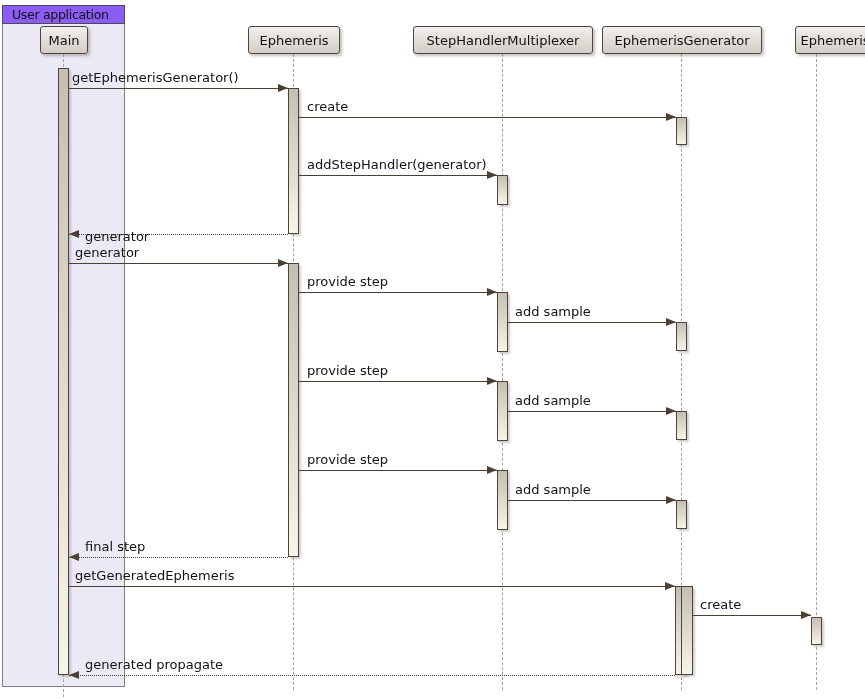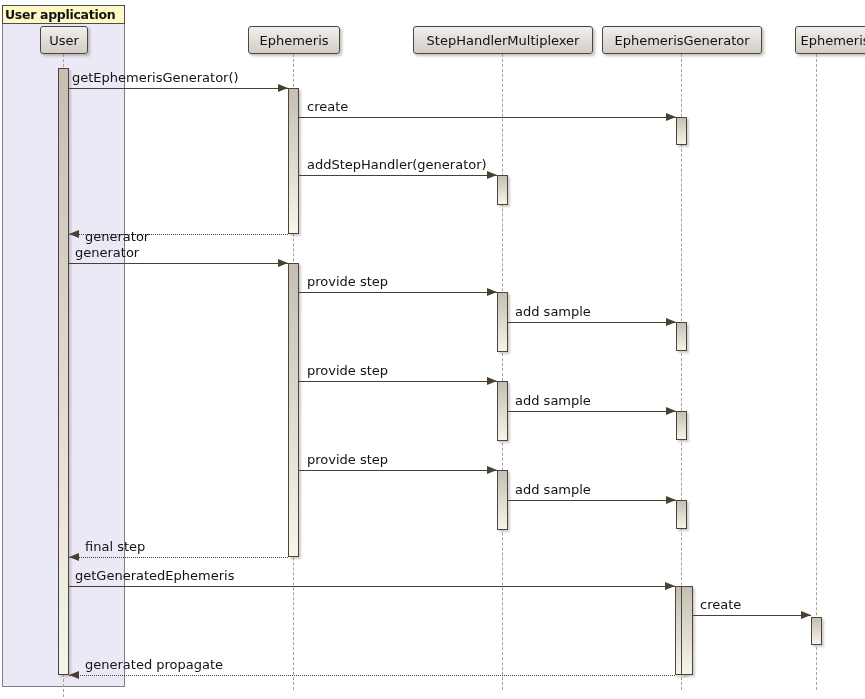--- a/index.html
+++ b/index.html
@@ -7,22 +7,22 @@
     position:relative;width:865px;height:699px;overflow:hidden;
     font-family:"DejaVu Sans","Liberation Sans",sans-serif;
     font-size:13px;color:#121212;background:#fff;
   }
   .frame{
     position:absolute;left:2px;top:5px;width:123px;height:682px;
     background:#ECE9F6;border:1px solid #807E8A;box-sizing:border-box;z-index:1;
   }
   .frame-header{
     position:absolute;left:2px;top:5px;width:123px;height:19px;
-    background:#fef9c3;border:1px solid #4B4B55;box-sizing:border-box;z-index:2;
-    font-weight:bold;font-size:12.5px;letter-spacing:-0.3px;line-height:17px;padding-left:2px;
+    background:#8b5cf6;border:1px solid #4B4B55;box-sizing:border-box;z-index:2;
+    font-weight:normal;font-size:12.5px;letter-spacing:-0.3px;line-height:17px;padding-left:9px;
     white-space:nowrap;
   }
   .lifeline{
     position:absolute;width:0;border-left:1px dashed #A9A199;z-index:3;
   }
   .act{
     position:absolute;width:11px;box-sizing:border-box;
     background:linear-gradient(to bottom,#C5BFB3,#F7F4EA);
     border:1px solid #4C443A;z-index:4;
     box-shadow:2px 2px 2px rgba(120,115,105,0.35);
@@ -76,21 +76,21 @@
   <div class="act" style="left:497px;top:470px;height:60px"></div>
   <div class="act" style="left:676px;top:117px;height:28px"></div>
   <div class="act" style="left:676px;top:322px;height:29px"></div>
   <div class="act" style="left:676px;top:411px;height:29px"></div>
   <div class="act" style="left:676px;top:500px;height:29px"></div>
   <div class="act" style="left:675px;top:586px;height:89px"></div>
   <div class="act" style="left:681px;top:586px;height:89px;width:12px"></div>
   <div class="act" style="left:811px;top:617px;height:28px"></div>
 
   <div class="participant" style="left:40px;width:48px">
-      <span>User</span>
+      <span>Main</span>
     </div>
   <div class="participant" style="left:248px;width:92px">
       <span>Ephemeris</span>
     </div>
   <div class="participant" style="left:413px;width:180px">
       <span>StepHandlerMultiplexer</span>
     </div>
   <div class="participant" style="left:602px;width:160px">
       <span>EphemerisGenerator</span>
     </div>

